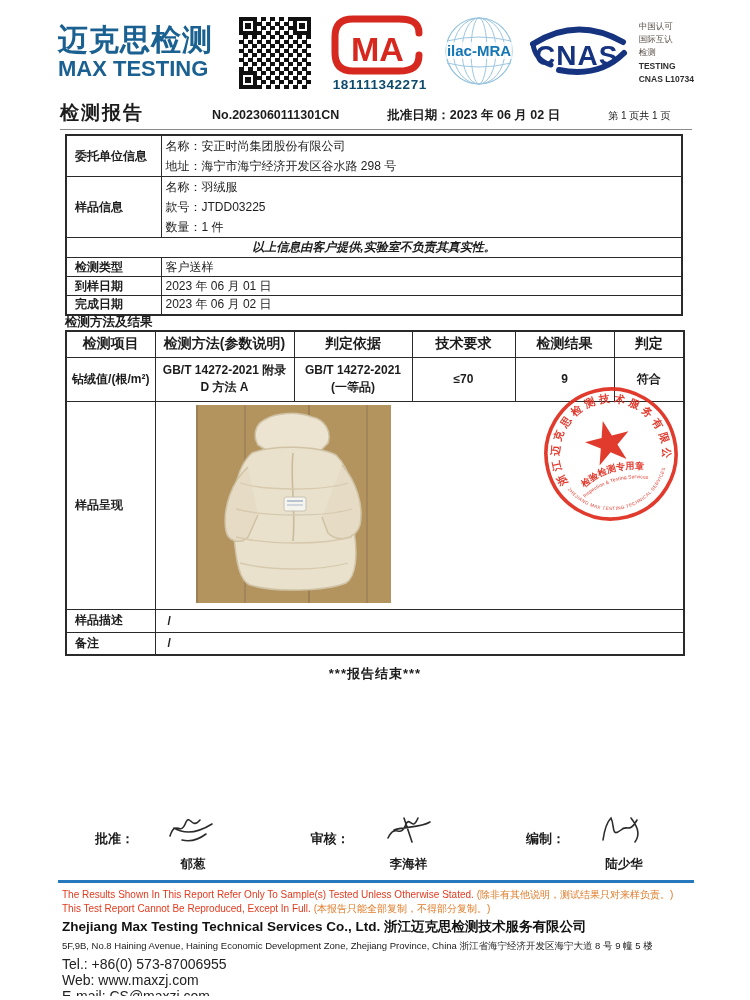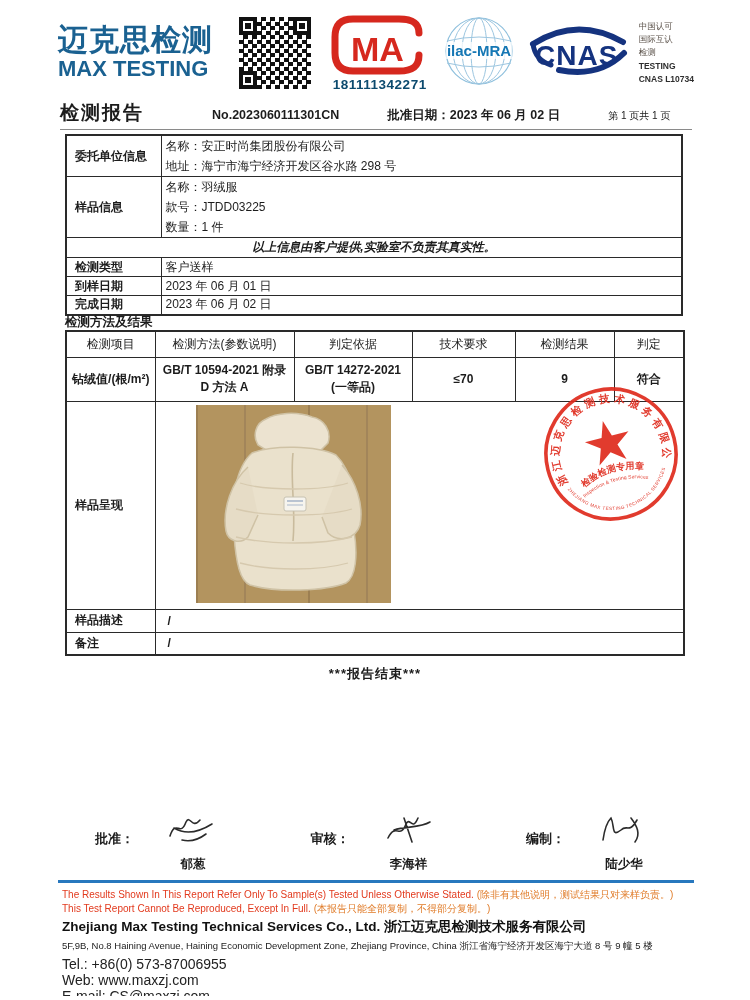--- a/index.html
+++ b/index.html
@@ -37,21 +37,21 @@
   .tbl { position:absolute; left:65px; width:618px; border:2px solid #2a2a2a; }
   .tbl td, .tbl th { border:1px solid #2a2a2a; font-size:12px; vertical-align:middle; }
   .tbl-info { top:134px; }
   .lbl-cell { width:95px; padding-left:8px; font-weight:600; }
   .val-cell { padding-left:4px; font-weight:400; }
   .val-line { line-height:20px; }
   .notice-cell { text-align:center; font-weight:bold; font-style:italic; font-size:12.5px; height:20px; }
   .simple-row td { height:19px; }
   .section-heading { position:absolute; left:65px; top:314px; font-size:12.5px; font-weight:600; }
   .tbl-results { top:330px; }
-  .tbl-results th { font-weight:normal; text-align:center; height:26px; font-size:12px; }
+  .tbl-results th { font-weight:bold; text-align:center; height:26px; font-size:14px; }
   .tbl-results .data-cell { text-align:center; height:44px; padding:2px 4px; font-weight:600; line-height:1.4; }
   .photo-row-label { padding-left:8px; font-weight:600; }
   .photo-cell { height:208px; vertical-align:middle; padding:2px 0 2px 40px; }
   .slash-row td { height:23px;margin-left:44px; }
   .slash-val { padding-left:12px; font-weight:bold; font-size:13px; }
   
   .stamp { position:absolute; left:541px; top:384px; width:140px; height:140px;
            transform:rotate(-14deg); opacity:.92; pointer-events:none; }
   
   .report-end { position:absolute; top:665px; left:0; width:750px; text-align:center;
@@ -184,21 +184,21 @@
         <tr>
       <th>检测项目</th>
       <th>检测方法(参数说明)</th>
       <th>判定依据</th>
       <th>技术要求</th>
       <th>检测结果</th>
       <th>判定</th>
     </tr>
     <tr>
       <td class="data-cell">钻绒值/(根/m²)</td>
-      <td class="data-cell">GB/T 10594-2021 附录 D 方法 A</td>
+      <td class="data-cell">GB/T 14272-2021 附录 D 方法 A</td>
       <td class="data-cell">GB/T 14272-2021 (一等品)</td>
       <td class="data-cell">≤70</td>
       <td class="data-cell">9</td>
       <td class="data-cell">符合</td>
     </tr>
     <tr>
       <td class="photo-row-label">样品呈现</td>
       <td class="photo-cell" colspan="5">
         <svg width="195" height="198" viewBox="0 0 195 198">
           <rect width="195" height="198" fill="#b3945f"></rect>

